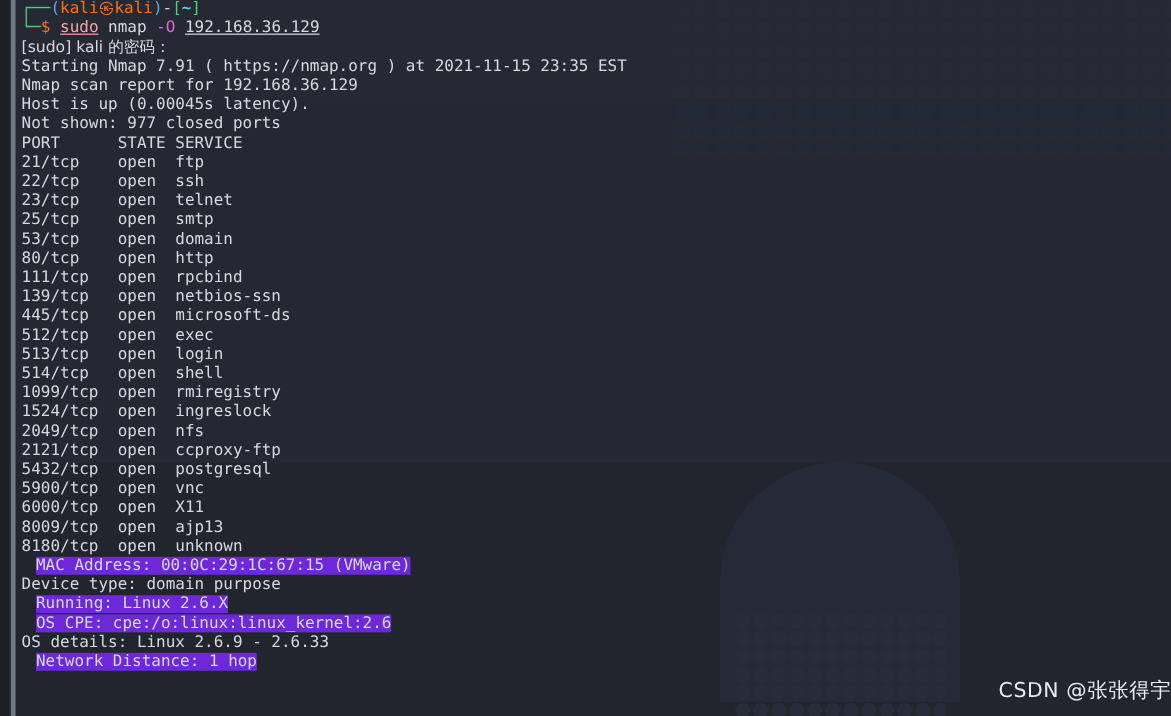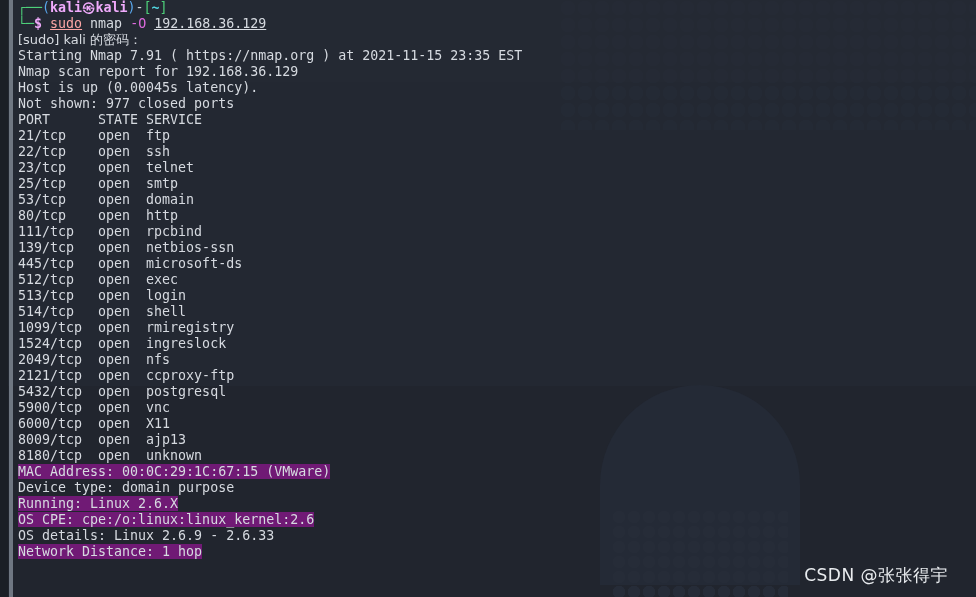--- a/index.html
+++ b/index.html
@@ -92,40 +92,40 @@
     height: 597px;
   }
   .line {
     height: 16px;
     line-height: 16px;
     font-size: 13.3px;
     white-space: pre;
     color: #d6dae0;
     letter-spacing: 0px;
   }
-  .sel { background: #701a75; }
+  .sel { background: #6d28d9; margin-left: 12px; }
 
   
   .c-green   { color: #4ed07a; }
   .c-blue    { color: #5aa9f0; }
-  .c-bluebold{ color: #f0abfc; font-weight: bold; }
+  .c-bluebold{ color: #f97316; font-weight: normal; }
   .c-cyan    { color: #fca5a5; }
   .c-cyanb   { color: #51d6e0; font-weight: bold; }
   .c-magenta { color: #e06be0; }
   .c-white   { color: #d6dae0; }
   .u         { text-decoration: underline; }
 
   .prompt-cjk {
     font-family: "DejaVu Sans", sans-serif;
   }
 
   
   .watermark {
     position: absolute;
-    right: 28px;
+    right: 0;
     bottom: 10px;
     font-family: "DejaVu Sans", sans-serif;
     font-size: 17px;
     color: #e9ecef;
     letter-spacing: .5px;
     white-space: nowrap;
   }
 </style>
 </head>
 <body>

